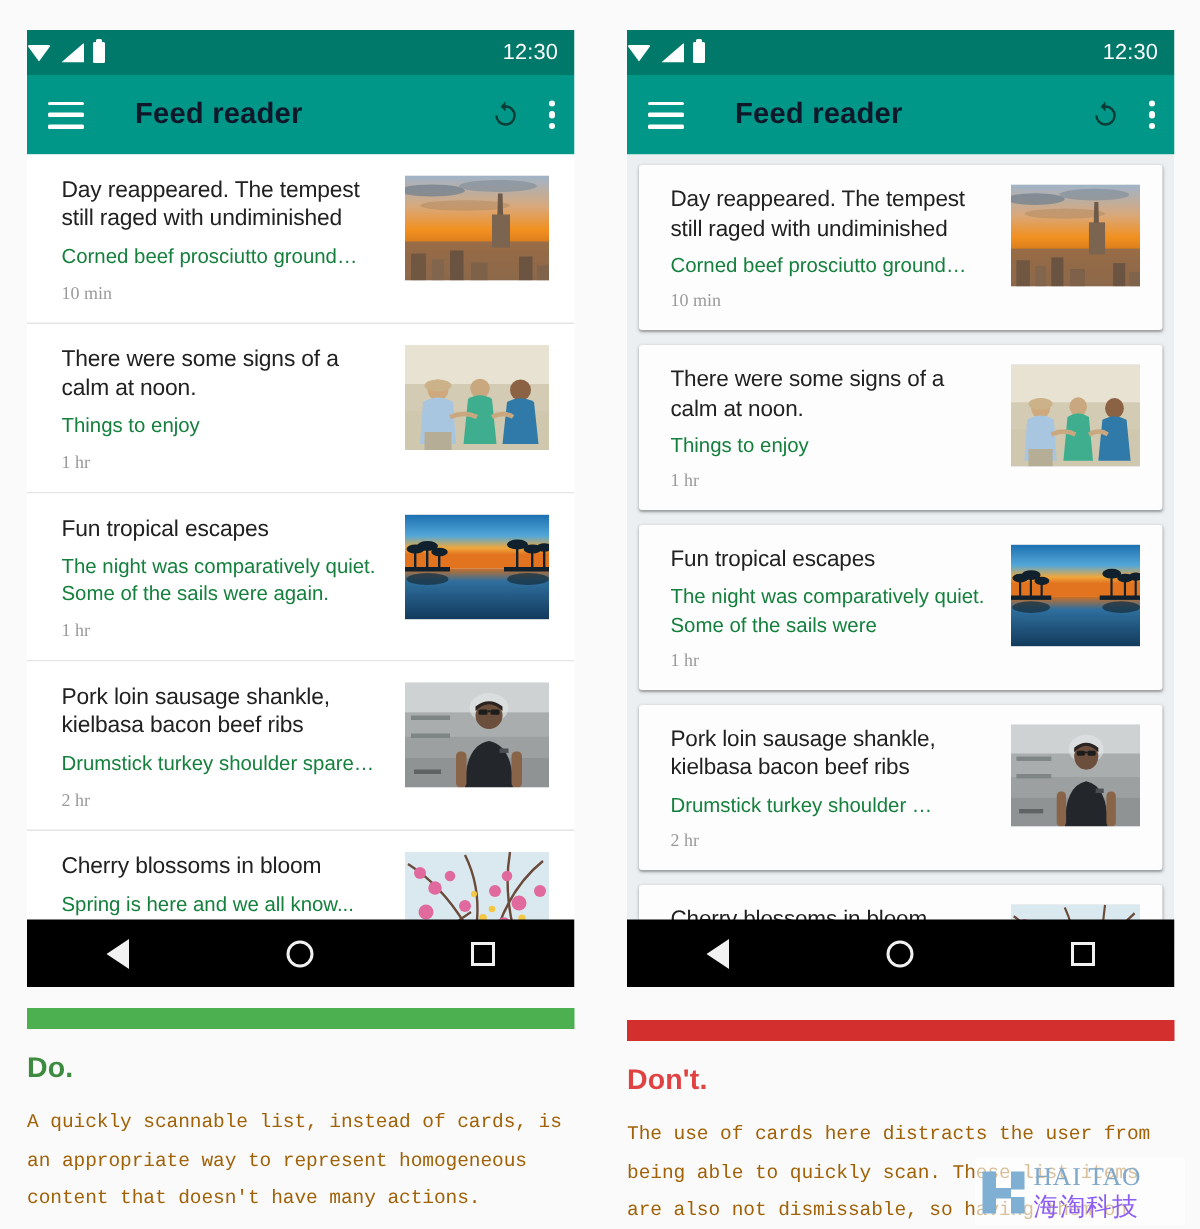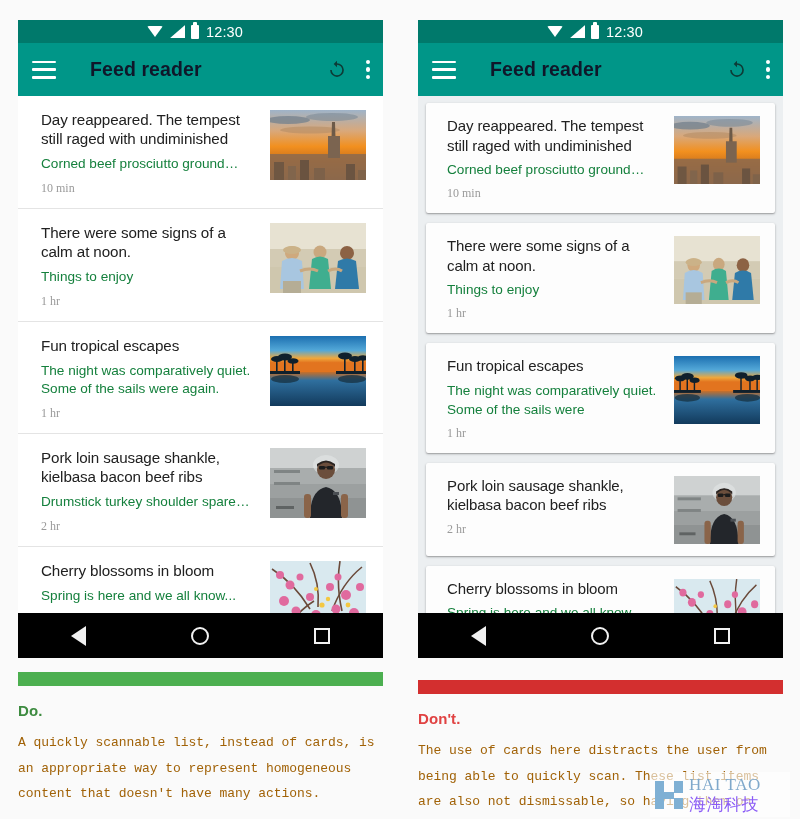--- a/index.html
+++ b/index.html
@@ -17,25 +17,25 @@
     top: 20px;
     width: 365px;
     height: 638px;
     overflow: hidden;
     background: #ffffff;
   }
   .panel-left  { left: 18px; }
   .panel-right { left: 418px; }
 
   .statusbar {
-    height: 23px;
+    height: 30px;
     background: #00796b;
     display: flex;
     align-items: center;
-    justify-content: center;
+    justify-content: space-between;
     padding-right: 11px;
     color: #ffffff;
   }
   .sb-icons { display: flex; align-items: center; gap: 6px; }
   .sb-time {
     font-size: 14.5px;
     color: #ffffff;
     margin-left: 7px;
     letter-spacing: .1px;
   }
@@ -191,21 +191,21 @@
   .caption-left  { left: 18px; }
   .caption-right { left: 418px; margin-top: 8px; }
   .rule {
     height: 14px;
     width: 100%;
   }
   .rule-do   { background: #4caf50; }
   .rule-dont { background: #d32f2f; }
   .cap-label {
     margin-top: 16px;
-    font-size: 15px;
+    font-size: 19px;
     font-weight: bold;
     letter-spacing: .1px;
   }
   .cap-label.do   { color: #3d8b40; }
   .cap-label.dont { color: #e04242; }
   .cap-text {
     margin-top: 11px;
     font-size: 13px;
     color: #a16207;
     line-height: 25.5px;
@@ -609,20 +609,21 @@
               <ellipse cx="15" cy="43" rx="14" ry="4"></ellipse>
                 <ellipse cx="82" cy="43" rx="14" ry="4"></ellipse>
             </g>
           </svg>
         </div>
       </div>
 
       <div class="card">
         <div class="li-body">
           <div class="li-title">Pork loin sausage shankle, kielbasa bacon beef ribs</div>
+          <div class="li-sub">Drumstick turkey shoulder …</div>
           <div class="li-time">2 hr</div>
         </div>
         <div class="thumb">
           <svg viewBox="0 0 96 70" preserveAspectRatio="none">
             <rect width="96" height="70" fill="#b9bcbc"></rect>
             <rect y="0" width="96" height="20" fill="#cfd2d2"></rect>
             <rect y="20" width="96" height="16" fill="#a9adad"></rect>
             <rect y="36" width="96" height="14" fill="#9ca0a0"></rect>
             <rect y="50" width="96" height="20" fill="#8f9393"></rect>
             <rect x="4" y="22" width="26" height="3" fill="#7f8484"></rect>

